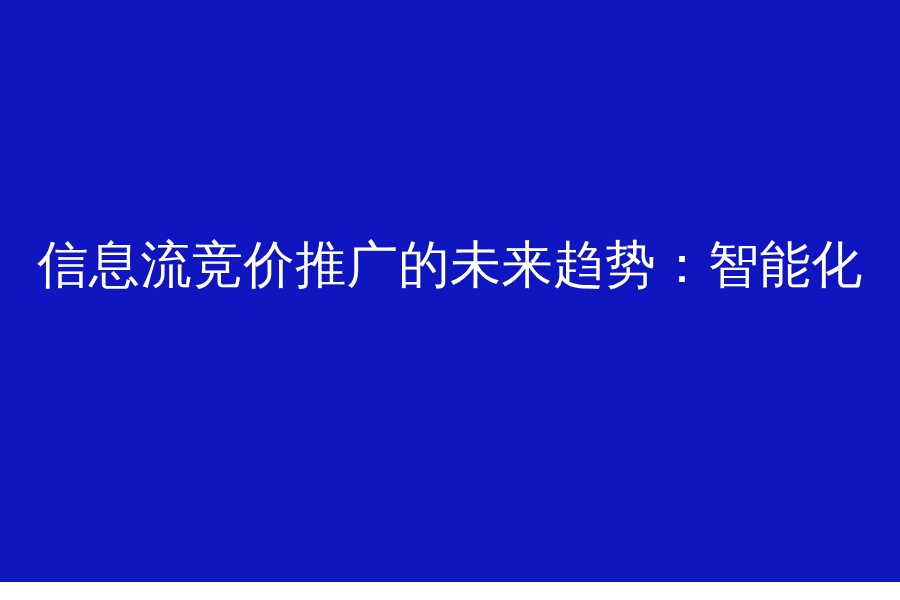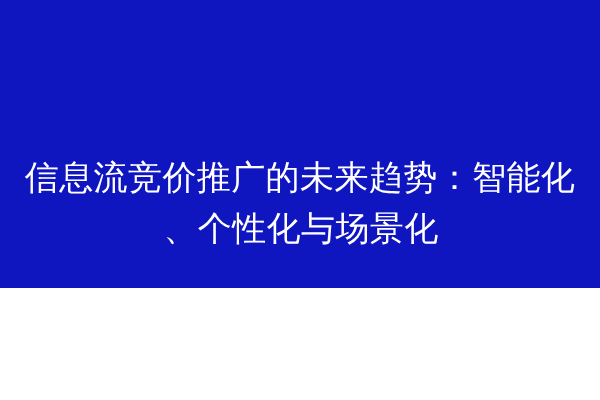--- a/index.html
+++ b/index.html
@@ -12,21 +12,21 @@
     width: 600px;
     height: 400px;
     overflow: hidden;
     font-family: "DejaVu Sans", "Liberation Sans", sans-serif;
   }
 
   .title-card {
     position: relative;
     box-sizing: border-box;
     width: 600px;
-    height: 288px;
+    height: 388px;
     background: #0f16c0;
     display: flex;
     flex-direction: column;
     align-items: center;
     justify-content: flex-start;
   }
 
   .title-block {
     position: absolute;
     left: 0;
@@ -60,17 +60,16 @@
 </style>
 </head>
 <body>
 
 <div class="title-card">
 
   <div class="title-block">
 
     <span class="title-line title-line-1">信息流竞价推广的未来趋势：智能化</span>
 
-    <span class="title-line title-line-2">、个性化与场景化</span>
 
   </div>
 
 </div>
 
 </body></html>

